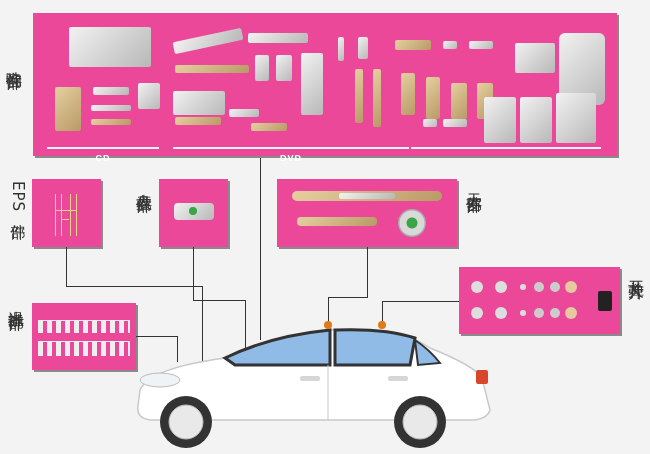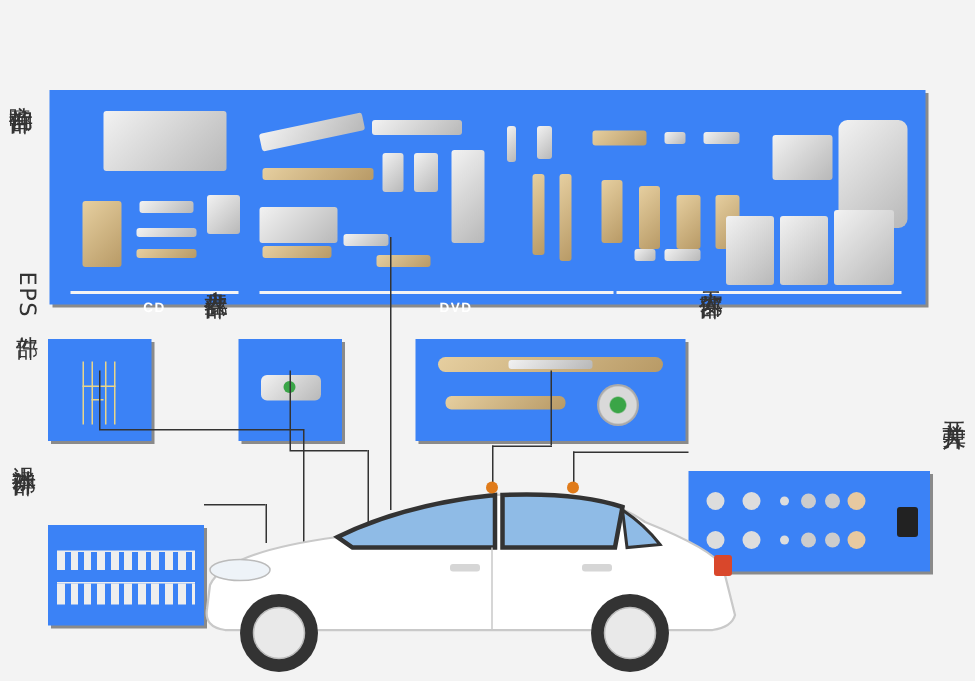--- a/index.html
+++ b/index.html
@@ -1,18 +1,18 @@
 <!DOCTYPE html>
 <html><head>
 <meta charset="utf-8">
 <style>
   html,body{margin:0;padding:0;}
   body{width:650px;height:454px;background:#f3f3f3;position:relative;overflow:hidden;font-family:"DejaVu Sans",sans-serif;}
   .abs{position:absolute;}
-  .board{position:absolute;background:#3b82f6;box-shadow:2px 2px 0 #8a8a8a;margin-top:47px;}
+  .board{position:absolute;background:#ec4899;box-shadow:2px 2px 0 #8a8a8a;}
   .vlabel{position:absolute;color:#333;font-size:16px;line-height:17px;writing-mode:vertical-rl;text-orientation:upright;letter-spacing:1px;}
   .vlabel.mixed{text-orientation:mixed;}
   .sec-line{position:absolute;height:2px;background:#f4f4f4;top:134px;}
   .sec-label{position:absolute;top:140px;color:#fff;font-weight:bold;font-size:9px;letter-spacing:1px;font-family:"Liberation Sans",sans-serif;text-align:center;}
   .line{position:absolute;background:#333;}
   .part{position:absolute;background:linear-gradient(135deg,#f2f2f2,#b8b8b8);border-radius:2px;}
   .brass{position:absolute;background:linear-gradient(135deg,#e6cfa0,#b89a66);border-radius:2px;}
   .dot{position:absolute;border-radius:50%;}
 </style>
 </head>
@@ -55,21 +55,21 @@
   <div class="part" style="left:451px;top:84px;width:32px;height:46px;"></div>
   <div class="part" style="left:487px;top:84px;width:32px;height:46px;"></div>
   <div class="part" style="left:523px;top:80px;width:40px;height:50px;"></div>
   <div class="part" style="left:390px;top:106px;width:14px;height:8px;"></div>
   <div class="part" style="left:410px;top:106px;width:24px;height:8px;"></div>
 
   <div class="sec-line" style="left:14px;width:112px;"></div>
   <div class="sec-line" style="left:140px;width:236px;"></div>
   <div class="sec-line" style="left:378px;width:190px;"></div>
   <div class="sec-label" style="left:14px;width:112px;">CD</div>
-  <div class="sec-label" style="left:153px;width:236px;">DVD</div>
+  <div class="sec-label" style="left:140px;width:236px;">DVD</div>
 </div>
 
 <div class="vlabel mixed" style="left:9px;top:181px;font-size:15px;">EPS部件</div>
 <div class="board" style="left:32px;top:179px;width:69px;height:68px;">
   <div class="abs" style="left:23px;top:15px;width:20px;height:42px;border-left:1px solid #e9d58a;border-right:1px solid #e9d58a;"></div>
   <div class="abs" style="left:29px;top:15px;width:8px;height:42px;border-left:1px solid #e9d58a;border-right:1px solid #e9d58a;"></div>
   <div class="abs" style="left:23px;top:31px;width:22px;height:1px;background:#e9d58a;"></div>
   <div class="abs" style="left:29px;top:40px;width:8px;height:1px;background:#e9d58a;"></div>
 </div>
 

